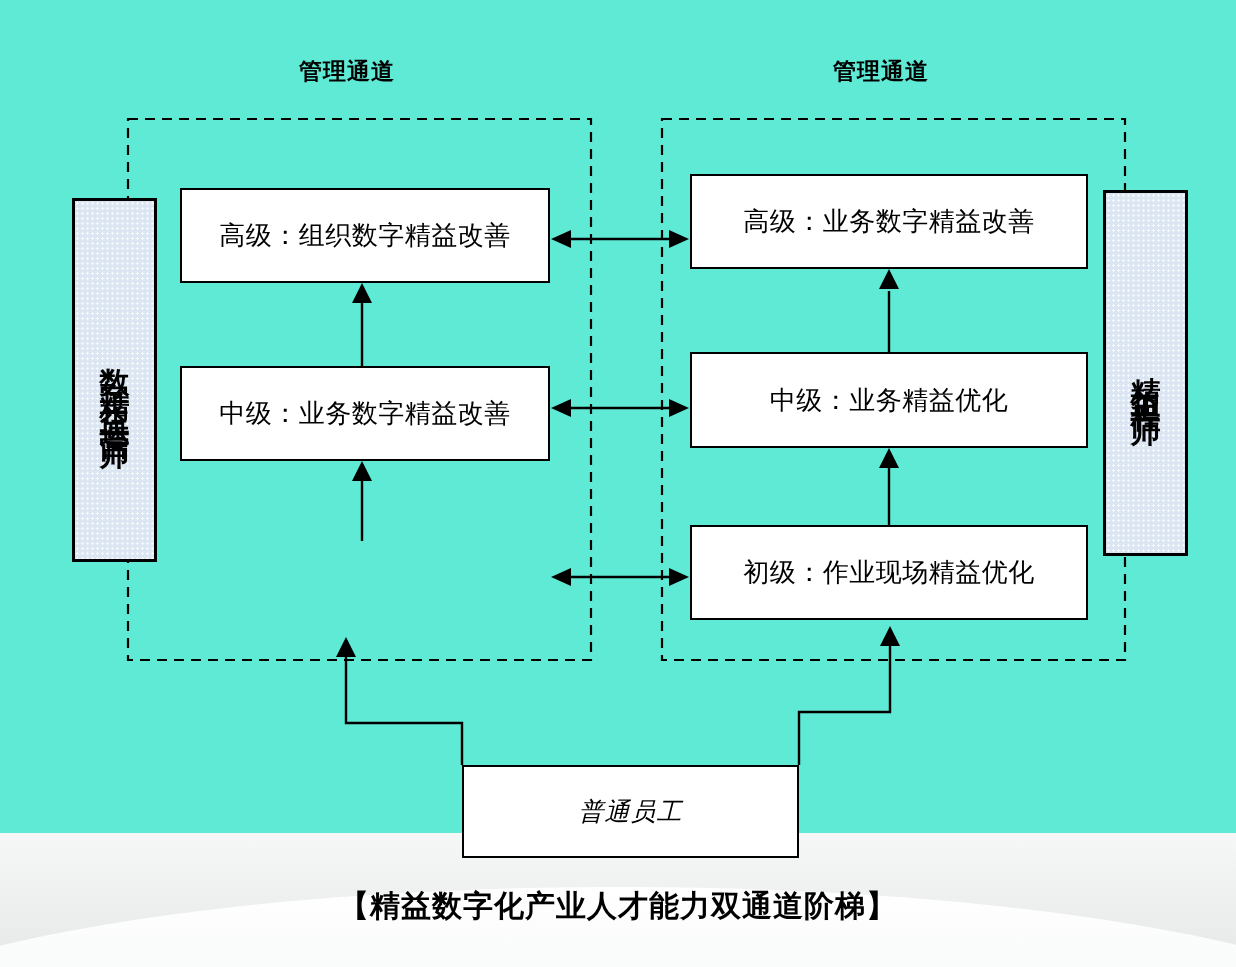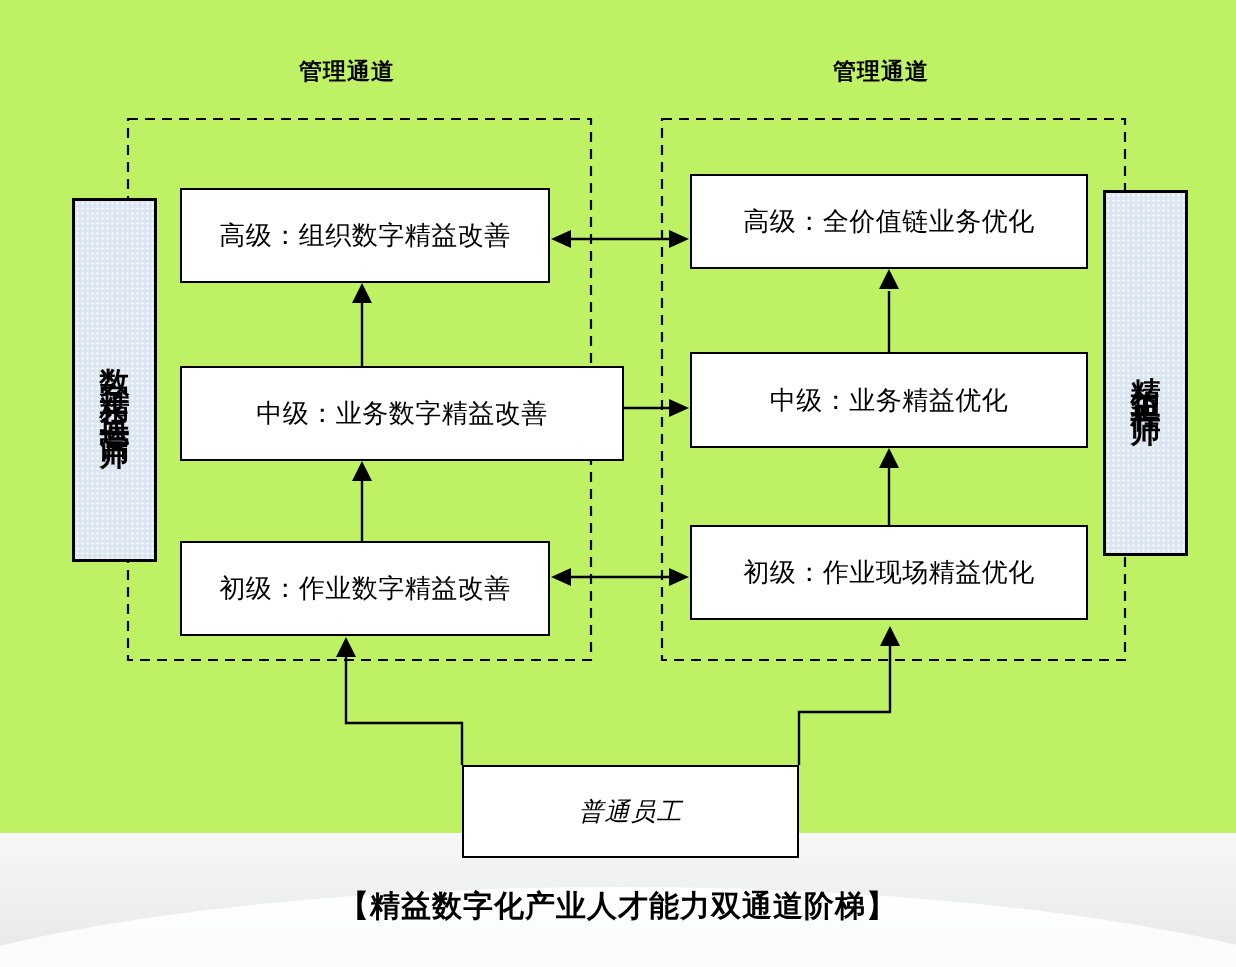--- a/index.html
+++ b/index.html
@@ -1,19 +1,19 @@
 <!DOCTYPE html>
 <html><head>
 <meta charset="utf-8">
 <style>
   html,body { margin:0; padding:0; background:#ffffff; }
   body { font-family:"DejaVu Sans","Liberation Sans",sans-serif; color:#000; }
   #stage {
     position:relative; width:1236px; height:967px;
-    background:#bef264; overflow:hidden;
+    background:#5eead4; overflow:hidden;
   }
   
   .bg-band {
     position:absolute; left:0; top:833px; width:1236px; height:134px;
     background:linear-gradient(180deg,#f6f7f7 0%,#e6e8e8 100%);
     z-index:1;
   }
   .bg-ellipse {
     position:absolute; left:-190px; top:887px; width:1620px; height:330px;
     border-radius:50%;
@@ -28,21 +28,21 @@
     font-size:23px; font-weight:700; letter-spacing:1px; z-index:4;
   }
   .hdr-left  { left:237px; }
   .hdr-right { left:771px; }
   .level-box {
     position:absolute; background:#ffffff; border:2.5px solid #000;
     display:flex; align-items:center; justify-content:center;
     font-size:26px; letter-spacing:0.5px; z-index:4; box-sizing:border-box;
   }
   .lb-l1 { left:180px; top:188px; width:370px; height:95px; }
-  .lb-l2 { left:180px; top:366px; width:444px; height:95px;text-align:center; }
+  .lb-l2 { left:180px; top:366px; width:370px; height:95px;text-align:center; }
   .lb-l3 { left:180px; top:541px; width:370px; height:95px; }
   .lb-r1 { left:690px; top:174px; width:398px; height:95px; }
   .lb-r2 { left:690px; top:352px; width:398px; height:96px;font-family:Liberation Mono, monospace; }
   .lb-r3 { left:690px; top:525px; width:398px; height:95px; }
   .base-box {
     position:absolute; left:462px; top:765px; width:337px; height:93px;
     background:#ffffff; border:2.5px solid #000; box-sizing:border-box;
     display:flex; align-items:center; justify-content:center;
     font-size:25px; letter-spacing:1px; z-index:4;font-style:italic;
   }
@@ -134,26 +134,23 @@
   <div class="role-box role-right">
     <div class="role-text">精益工程师</div>
   </div>
 
   <div class="level-box lb-l1">
     <span>高级：组织数字精益改善</span>
   </div>
   <div class="level-box lb-l2">
     <span>中级：业务数字精益改善</span>
   </div>
-  <div class="level-box lb-l3">
-    <span>初级：作业数字精益改善</span>
-  </div>
 
   <div class="level-box lb-r1">
-    <span>高级：全价值链业务优化</span>
+    <span>高级：业务数字精益改善</span>
   </div>
   <div class="level-box lb-r2">
     <span>中级：业务精益优化</span>
   </div>
   <div class="level-box lb-r3">
     <span>初级：作业现场精益优化</span>
   </div>
 
   <div class="base-box">
     <span>普通员工</span>

